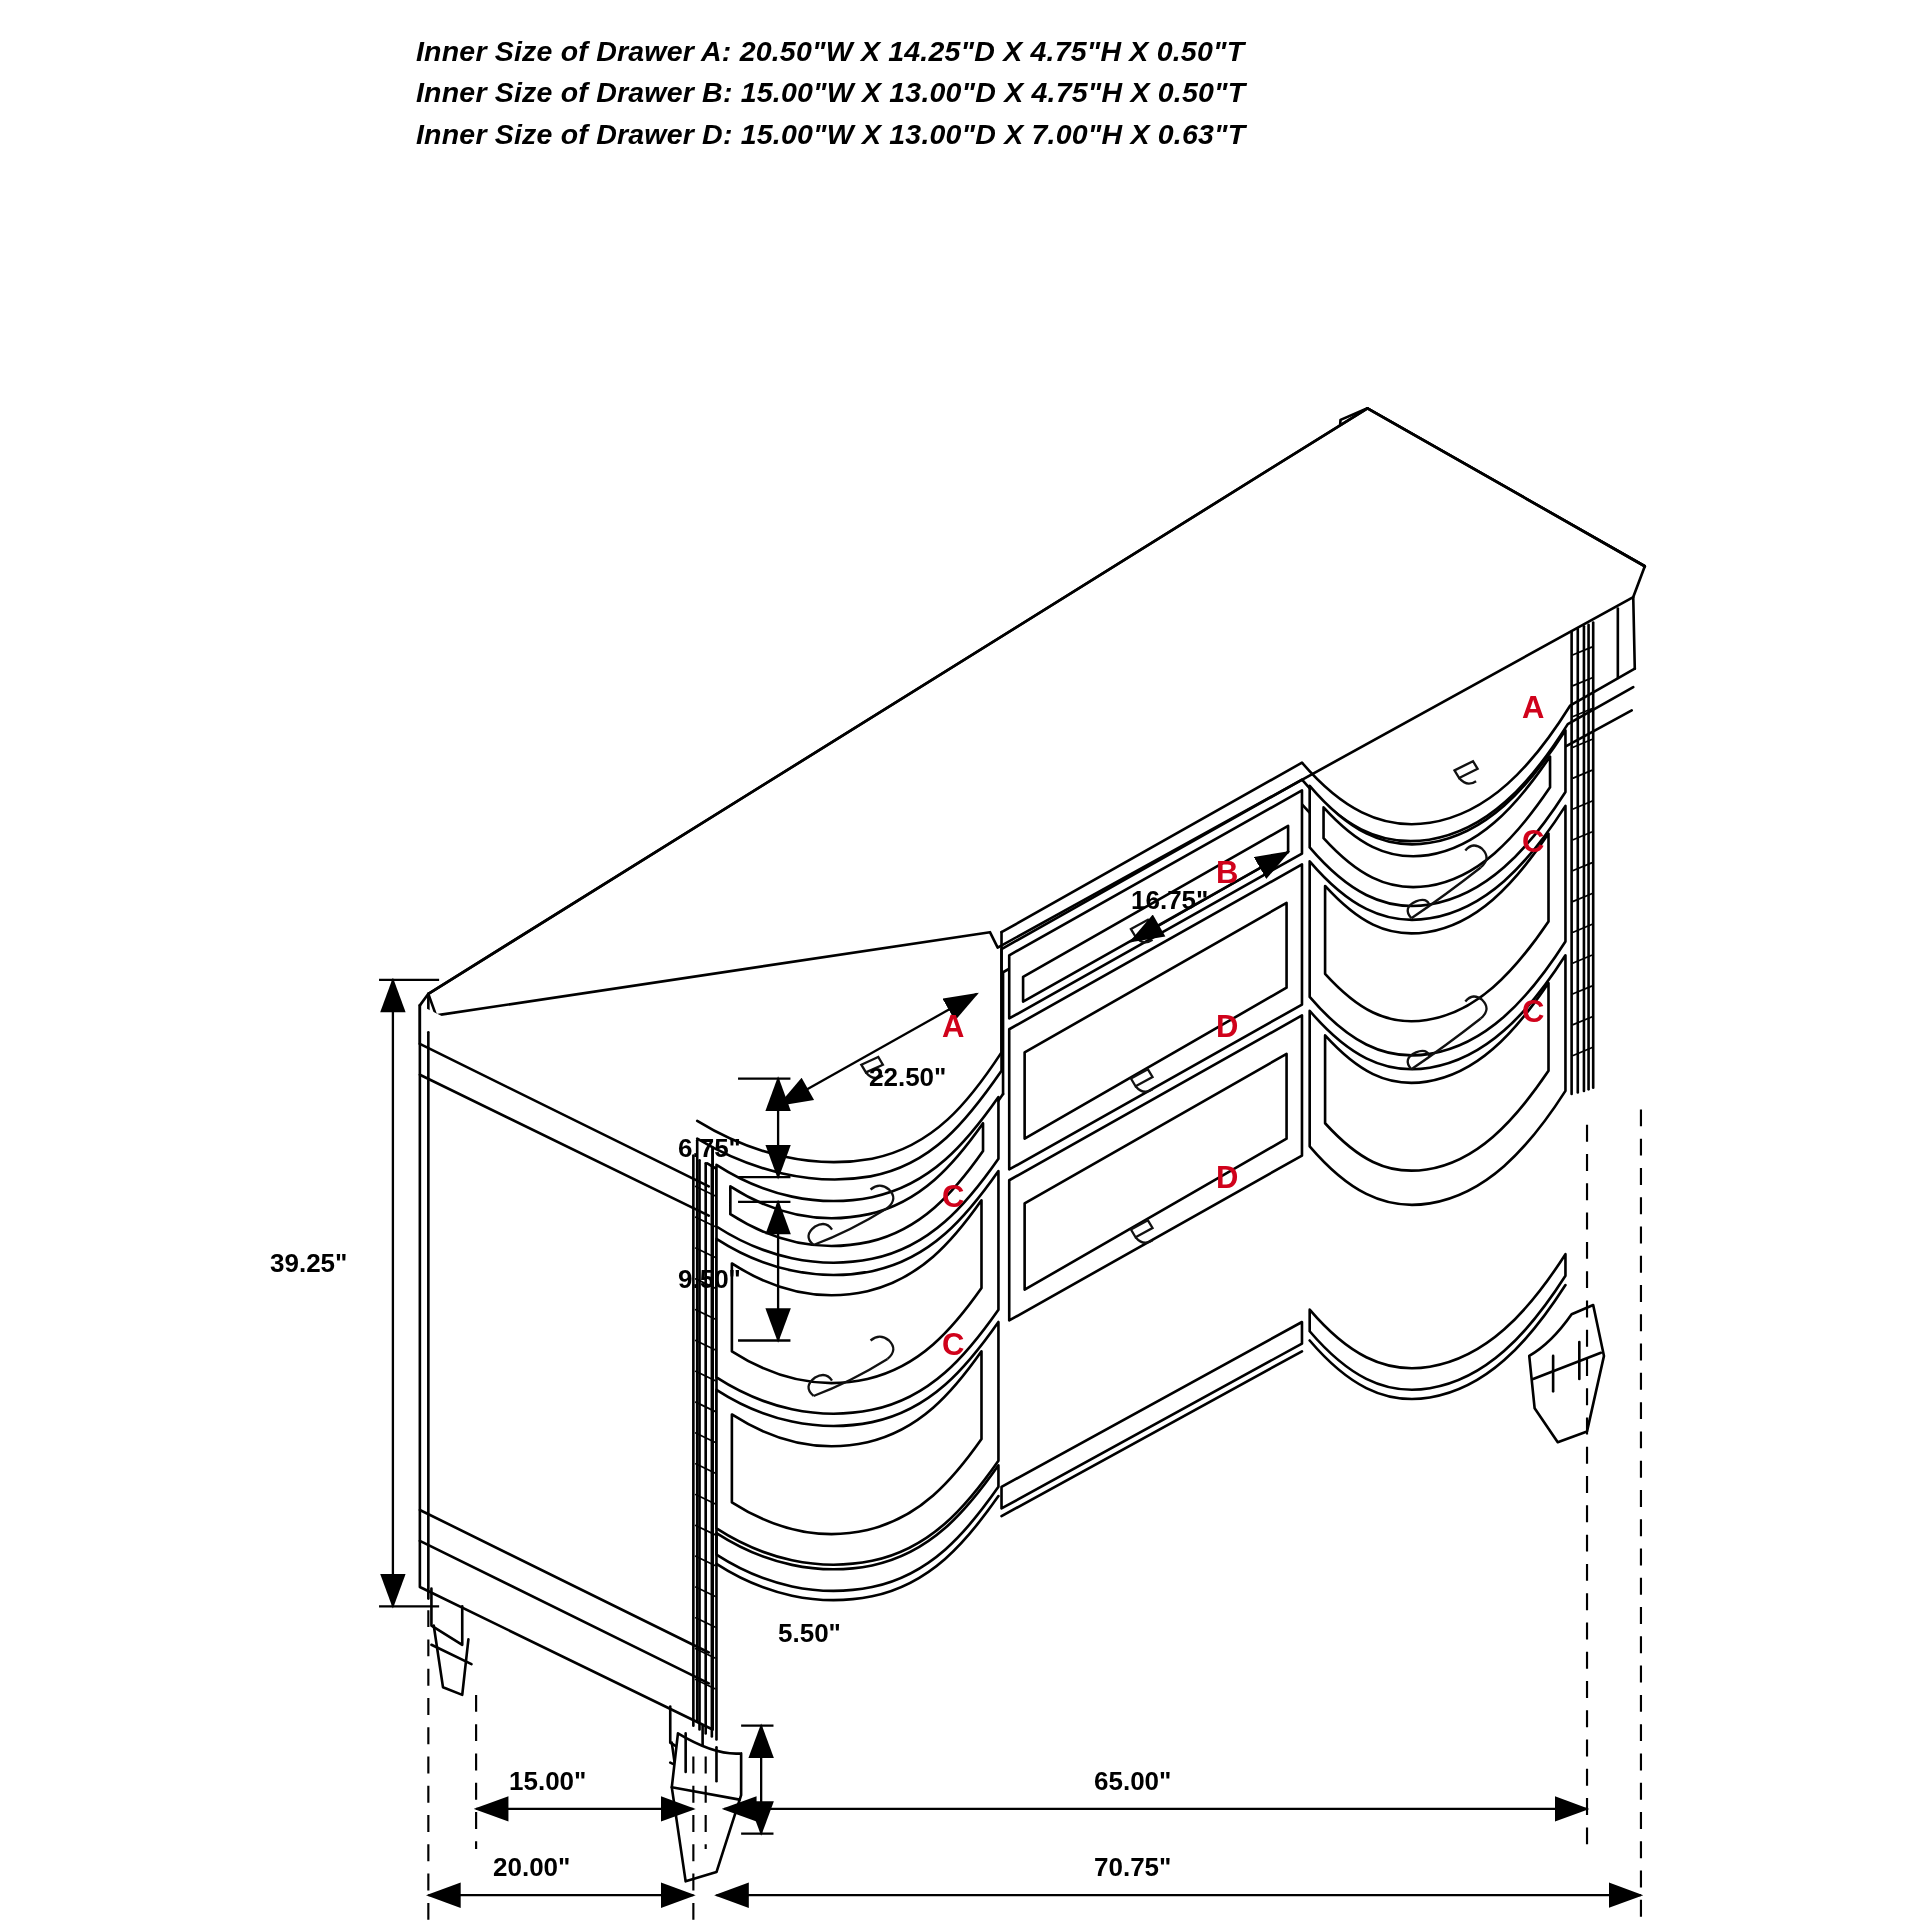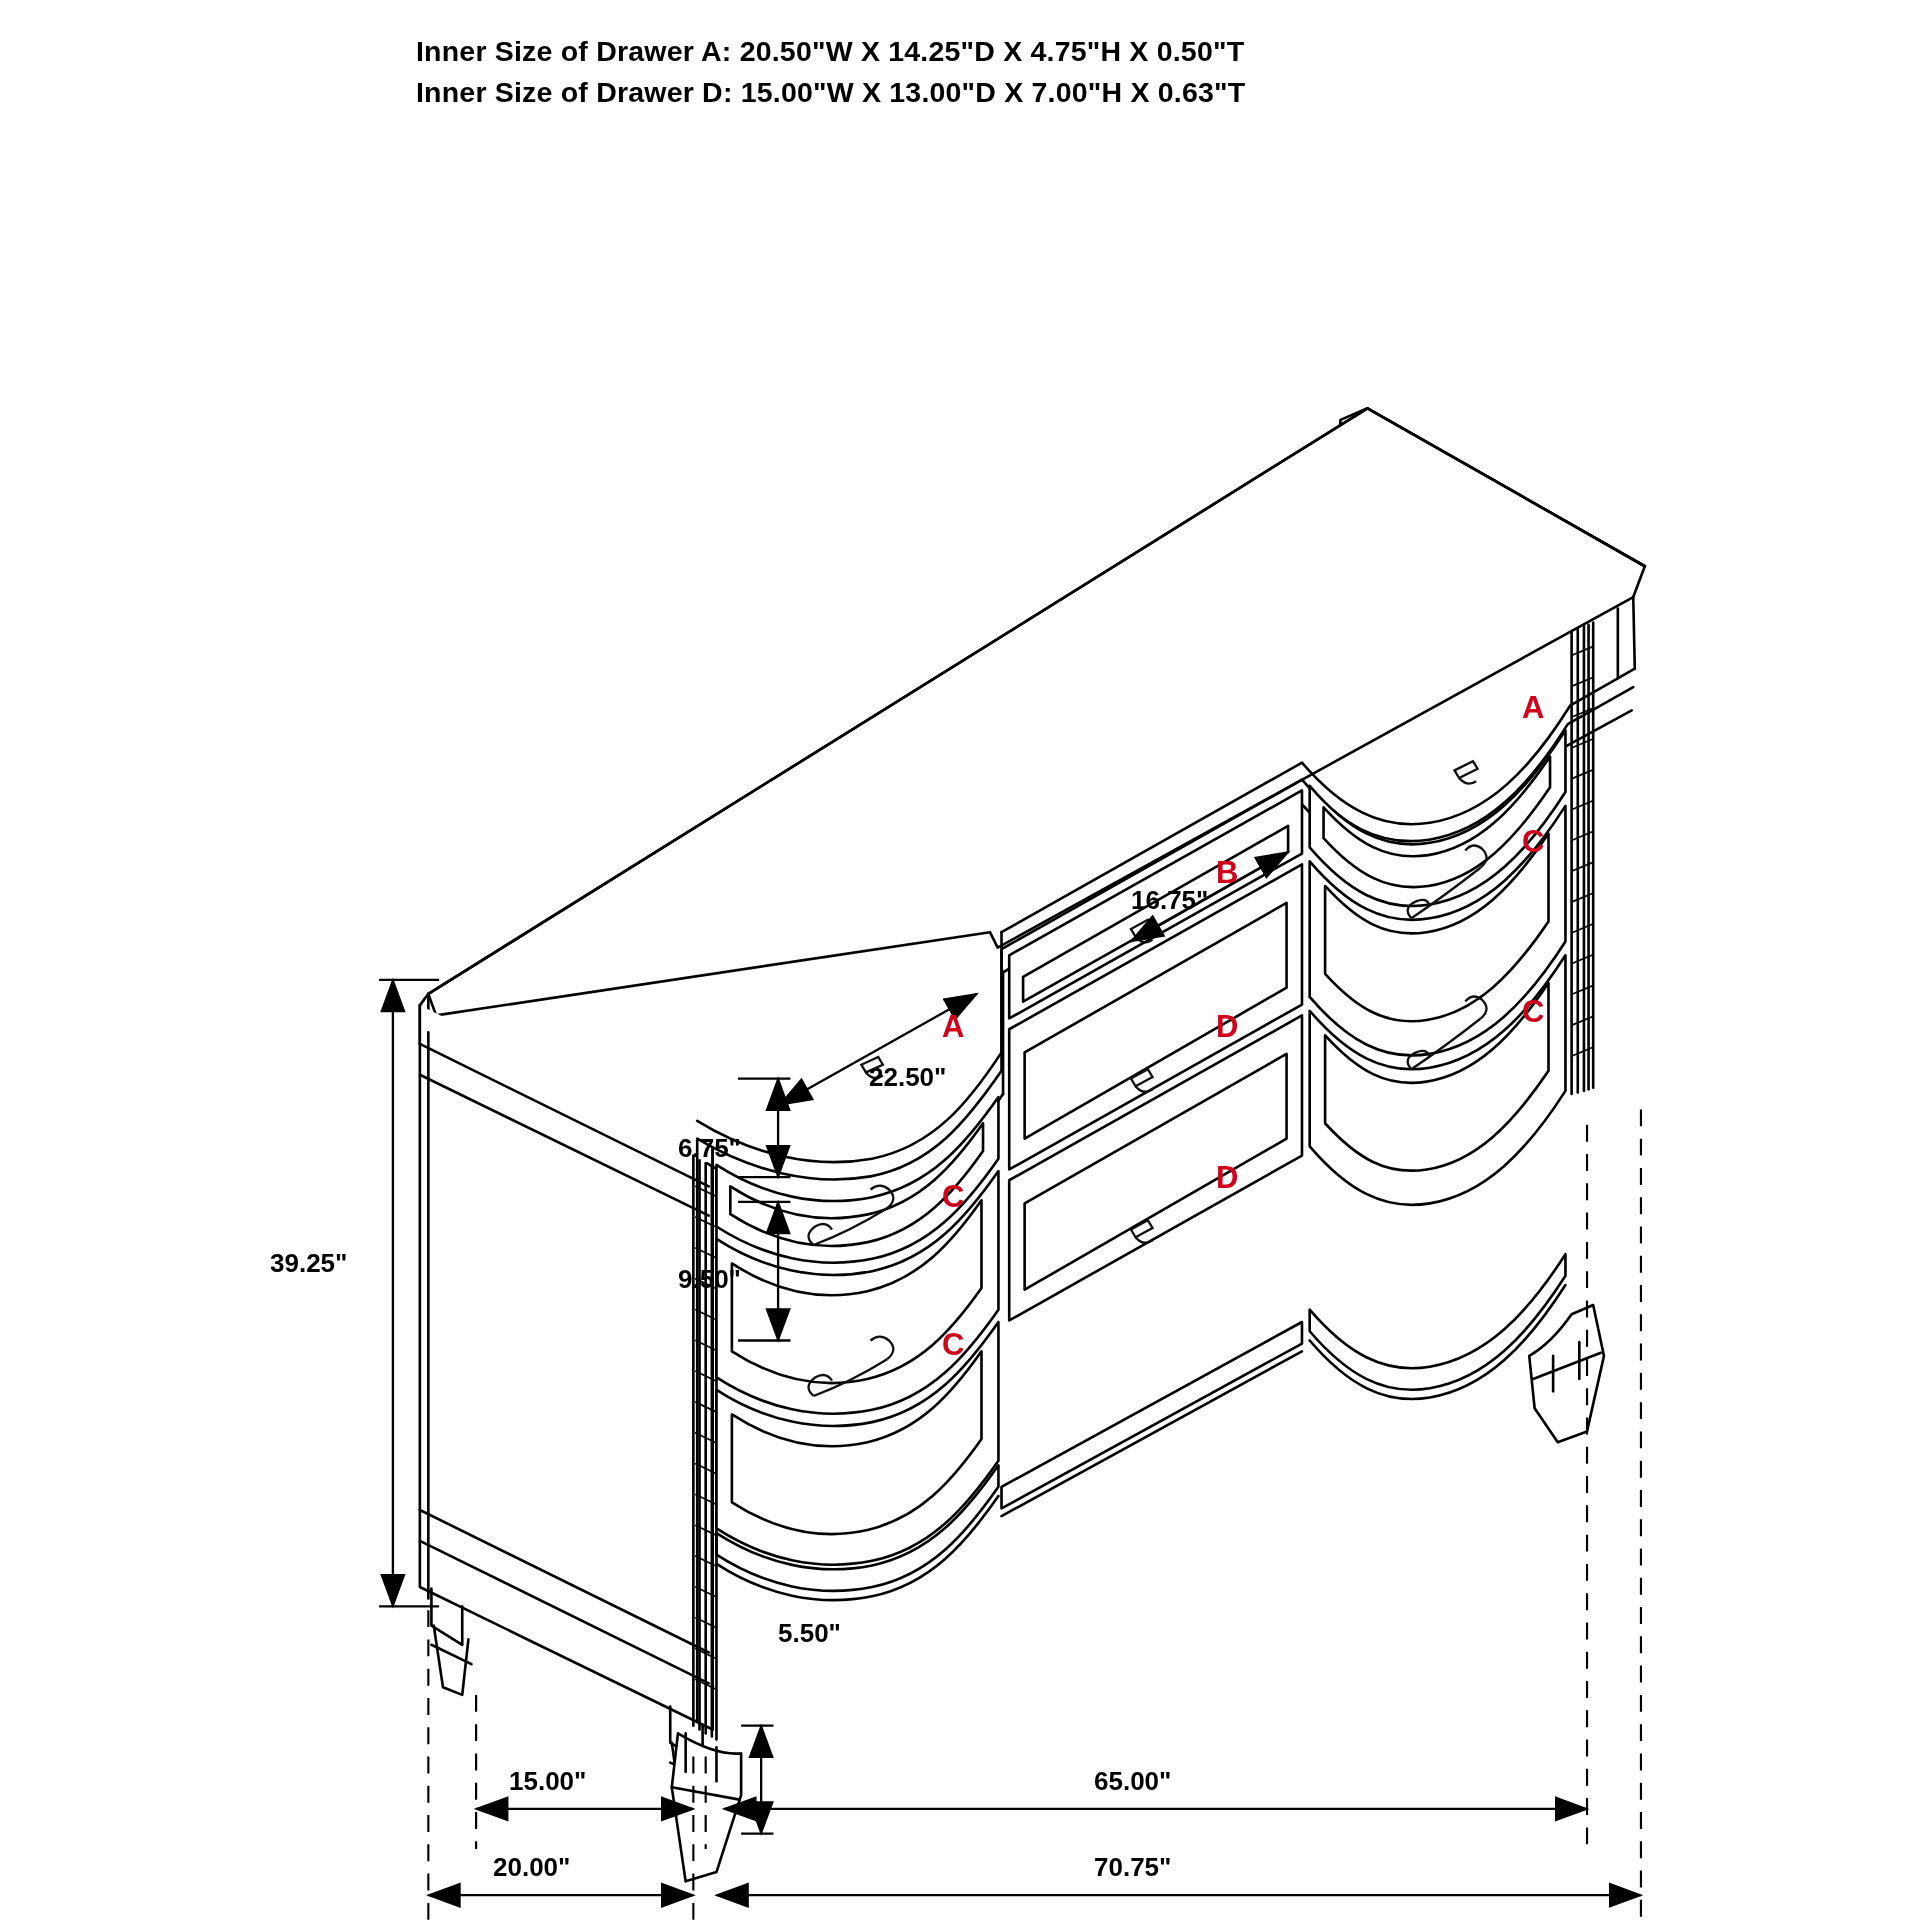--- a/index.html
+++ b/index.html
@@ -1,28 +1,29 @@
 <!DOCTYPE html>
 <html style="font-size:12.3px"><head>
 <meta charset="utf-8">
 <style>
   html,body{margin:0;padding:0;background:#ffffff;}
   body{width:1926px;height:1926px;position:relative;font-family:"Liberation Sans",sans-serif;overflow:hidden;}
-  .spec-block{position:absolute;left:416px;top:31px;line-height:1.45;}
+  .spec-block{position:absolute;left:416px;top:31px;line-height:1.45;font-style:italic;}
   .spec-line{font-size:28.5px;font-weight:bold;color:#000;white-space:nowrap;letter-spacing:0.2px;}
   .canvas{position:absolute;left:0;top:0;width:1926px;height:1926px;}
   .dim-label{position:absolute;font-size:26px;font-weight:bold;color:#000;white-space:nowrap;}
   .drawer-label{position:absolute;font-size:31px;font-weight:bold;color:#d0021b;white-space:nowrap;}
   svg{display:block;}
 </style>
 </head>
 <body>
 
 <div class="spec-block">
   <div class="spec-line">Inner Size of Drawer A: 20.50"W X 14.25"D X 4.75"H X 0.50"T</div>
+  <div class="spec-line">Inner Size of Drawer B: 15.00"W X 13.00"D X 4.75"H X 0.50"T</div>
   <div class="spec-line">Inner Size of Drawer D: 15.00"W X 13.00"D X 7.00"H X 0.63"T</div>
 </div>
 
 <svg class="canvas" viewBox="0 0 2500 2500">
   <defs>
     <marker id="arrEnd" markerWidth="16" markerHeight="16" refX="14" refY="5.5" orient="auto">
       <path d="M0,0 L15,5.5 L0,11 z" fill="#000"></path>
     </marker>
     <marker id="arrStart" markerWidth="16" markerHeight="16" refX="1" refY="5.5" orient="auto">
       <path d="M15,0 L0,5.5 L15,11 z" fill="#000"></path>

